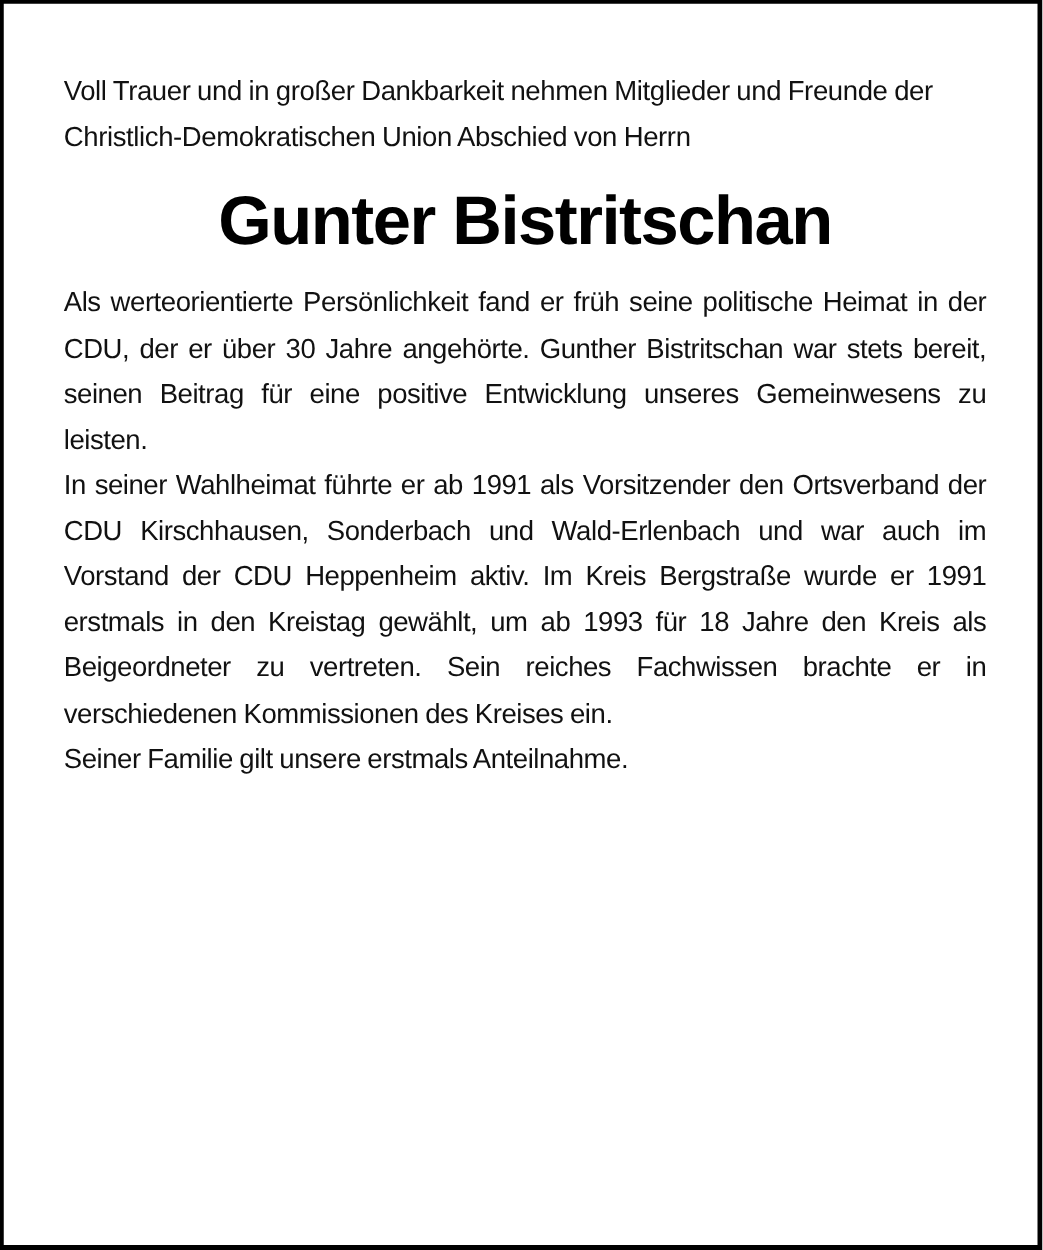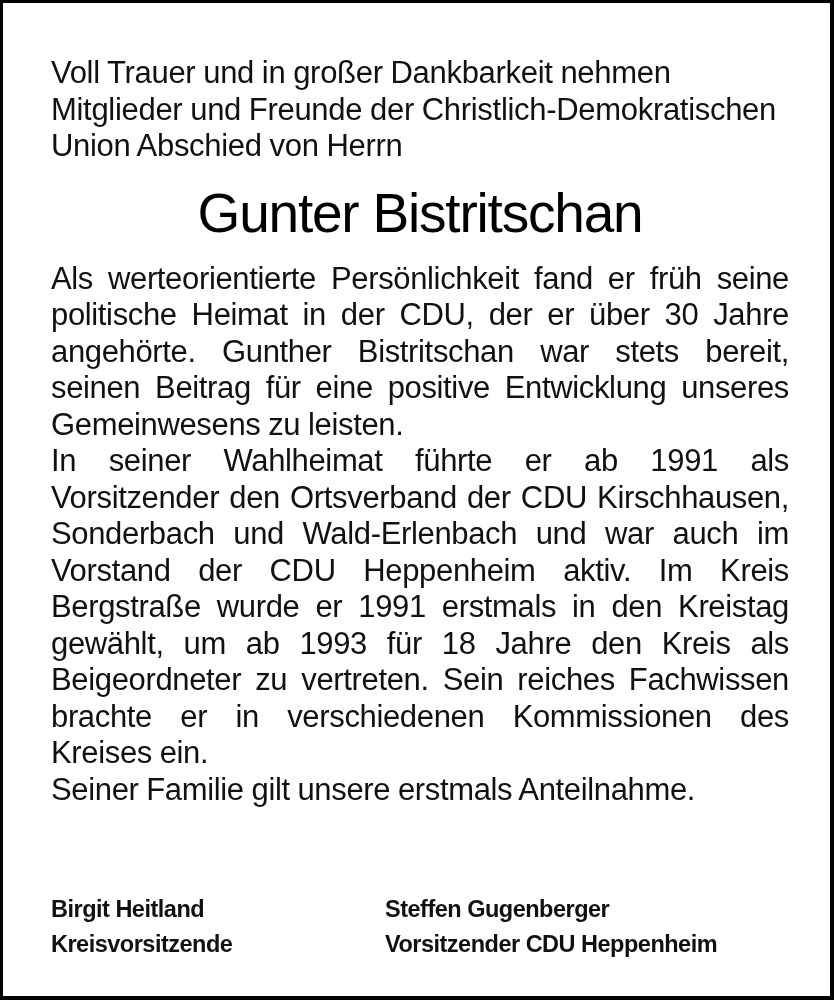--- a/index.html
+++ b/index.html
@@ -26,36 +26,36 @@
       font-family: "Liberation Sans", "DejaVu Sans", sans-serif;
     }
     .content {
       position: absolute;
       left: 48px;
       top: 52px;
       width: 738px;
     }
     .para {
       margin: 0;
-      font-size: 31px;
+      font-size: 22px;
       line-height: 36.5px;
       text-align: justify;
       letter-spacing: -0.35px;
       word-spacing: -0.5px;
       font-stretch: condensed;
       transform-origin: left top;
     }
     .intro {
       text-align: left;
       letter-spacing: -0.3px;
     }
     .name {
       margin: 12px 0 12px 0;
       text-align: center;
-      font-weight: normal;
+      font-weight: bold;
       font-size: 55px;
       line-height: 72px;
       letter-spacing: -1.2px;
       color: #000;
     }
     .gap { }
     .closing { text-align: left; }
     .signatures {
       position: absolute;
       left: 48px;
@@ -78,23 +78,13 @@
 
 <div class="notice">
   <div class="content">
     <p class="para intro">Voll Trauer und in großer Dankbarkeit nehmen Mitglieder und Freunde der Christlich-Demokratischen Union Abschied von Herrn</p>
     <h1 class="name">Gunter Bistritschan</h1>
     <p class="para">Als werteorientierte Persönlichkeit fand er früh seine politische Heimat in der CDU, der er über 30 Jahre angehörte. Gunther Bistritschan war stets bereit, seinen Beitrag für eine positive Entwicklung unseres Gemeinwesens zu leisten.</p>
     <p class="para gap">In seiner Wahlheimat führte er ab 1991 als Vorsitzender den Ortsverband der CDU Kirschhausen, Sonderbach und Wald-Erlenbach und war auch im Vorstand der CDU Heppenheim aktiv. Im Kreis Bergstraße wurde er 1991 erstmals in den Kreistag gewählt, um ab 1993 für 18 Jahre den Kreis als Beigeordneter zu vertreten. Sein reiches Fachwissen brachte er in verschiedenen Kommissionen des Kreises ein.</p>
     <p class="para gap closing">Seiner Familie gilt unsere erstmals Anteilnahme.</p>
   </div>
 
-  <div class="signatures">
-    <div class="sig left">
-      <div>Birgit Heitland</div>
-      <div>Kreisvorsitzende</div>
-    </div>
-    <div class="sig right">
-      <div>Steffen Gugenberger</div>
-      <div>Vorsitzender CDU Heppenheim</div>
-    </div>
-  </div>
 </div>
 
 </body></html>

